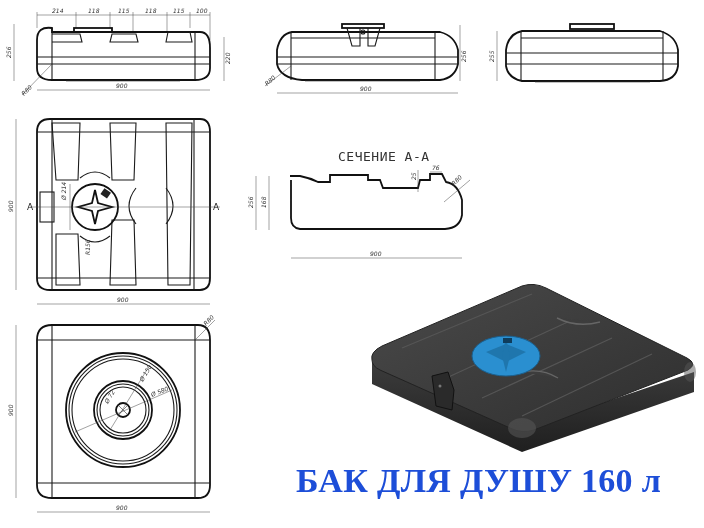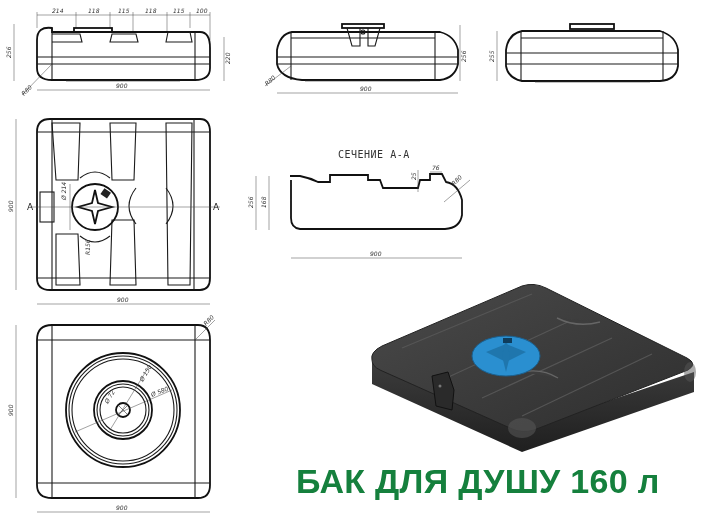--- a/index.html
+++ b/index.html
@@ -6,24 +6,24 @@
     body { width: 704px; height: 528px; position: relative; overflow: hidden;
            font-family: "DejaVu Sans", sans-serif; }
     .view { position: absolute; }
     svg { display: block; overflow: visible; }
     .ln { fill: none; stroke: #1a1a1a; stroke-width: 1.1; }
     .lnb { fill: none; stroke: #111; stroke-width: 1.8; }
     .lnt { fill: none; stroke: #333; stroke-width: 0.6; }
     .dim { fill: none; stroke: #444; stroke-width: 0.5; }
     .dimtxt { font-family: "DejaVu Sans", sans-serif; font-size: 6px; fill: #333; font-style: italic; }
     .labtxt { font-family: "DejaVu Sans", sans-serif; font-size: 9px; fill: #222; }
-    .sectitle { position: absolute; left: 338px; top: 149px; font-size: 10px; color: #333;
+    .sectitle { position: absolute; left: 338px; top: 149px; font-size: 13px; color: #333;
                 font-family: "DejaVu Sans Mono", monospace; letter-spacing: 0.5px; }
-    .title { position: absolute; left: 296px; top: 462px; font-family: Liberation Sans, sans-serif;
-             font-weight: bold; font-size: 34px; color: #15803d; letter-spacing: 0.3px; white-space: nowrap; }
+    .title { position: absolute; left: 296px; top: 462px; font-family: Liberation Serif, serif;
+             font-weight: bold; font-size: 34px; color: #1d4ed8; letter-spacing: 0.3px; white-space: nowrap; }
   </style>
 </head>
 <body>
 
 <div class="view" style="left:0;top:0;">
   <svg width="240" height="100" viewBox="0 0 240 100">
 
     <line class="dim" x1="37" y1="15" x2="210" y2="15"></line>
     <line class="dim" x1="37" y1="12" x2="37" y2="28"></line>
     <line class="dim" x1="76" y1="12" x2="76" y2="28"></line>

